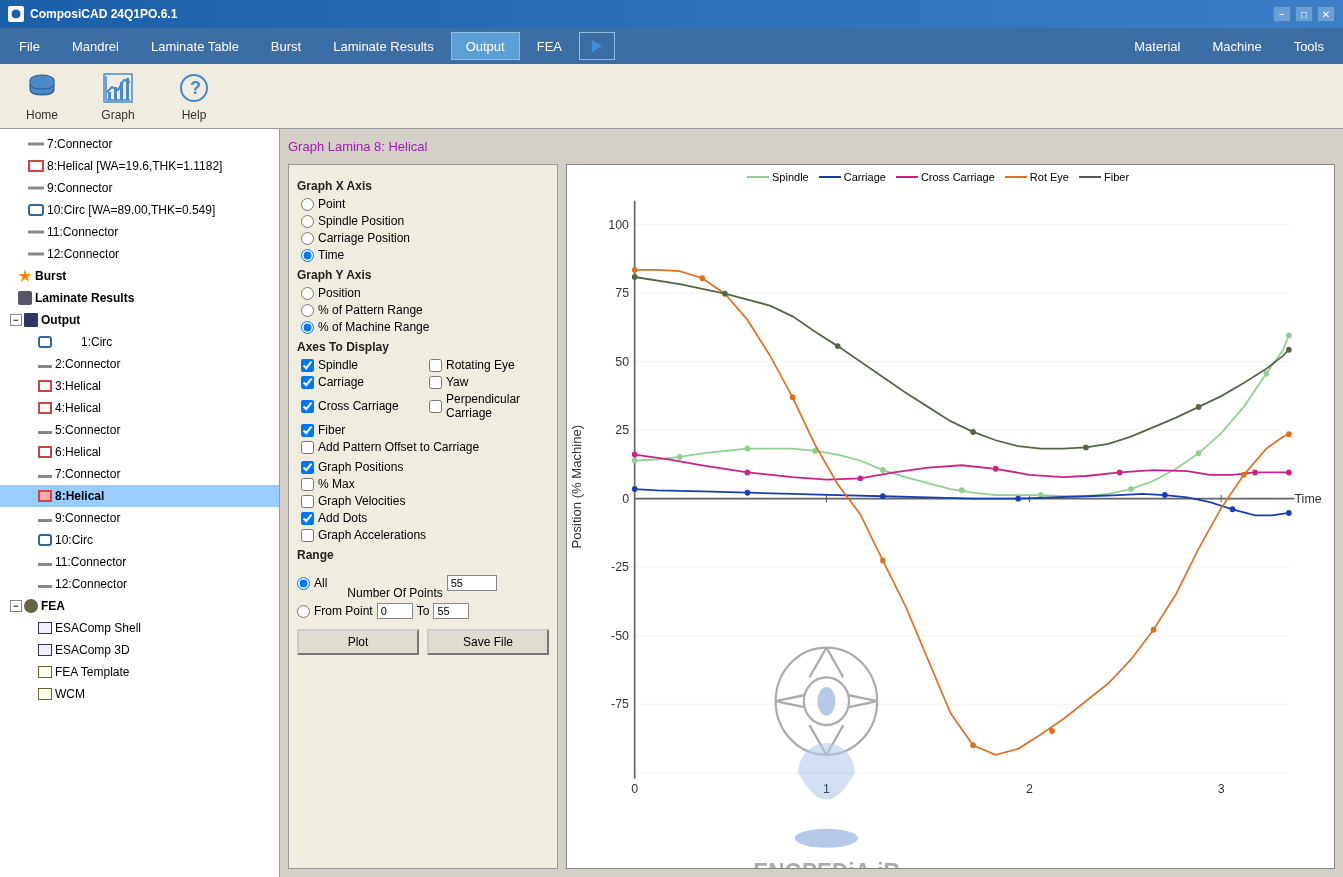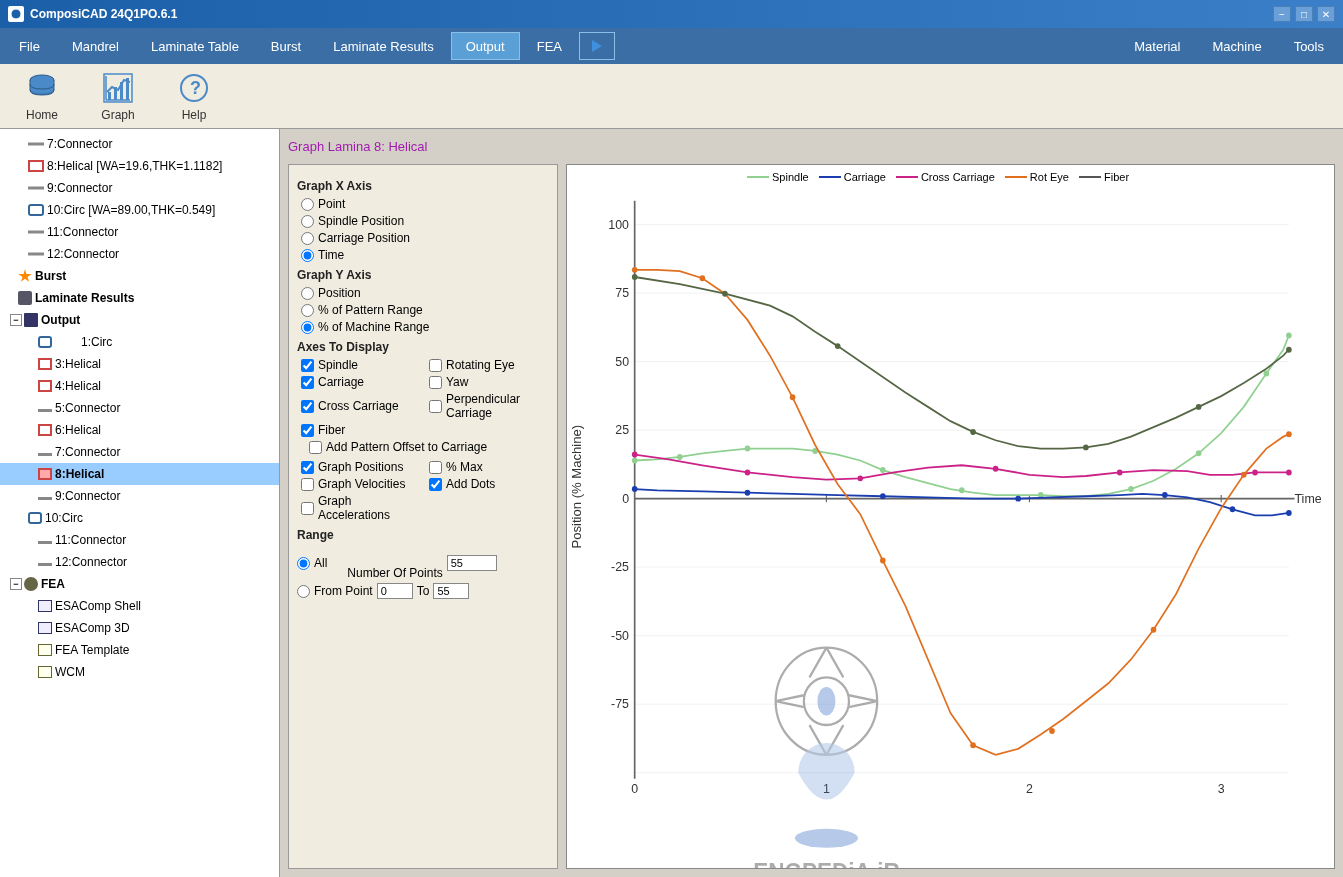--- a/index.html
+++ b/index.html
@@ -277,20 +277,24 @@
       <span class="expand-btn">−</span>
       <span style="display:inline-block;width:14px;height:14px;margin-right:3px;background:#336;border-radius:1px;"></span>
       <span>Output</span>
     </div>
 
     <div class="tree-item" style="padding-left:38px;gap:26px;">
       <span style="display:inline-block;width:14px;height:12px;margin-right:3px;border:2px solid #336699;border-radius:3px;"></span>
       <span>1:Circ</span>
     </div>
     <div class="tree-item" style="padding-left:38px;">
+      <span style="display:inline-block;width:14px;height:3px;margin-right:3px;margin-top:5px;background:#888;"></span>
+      <span>2:Connector</span>
+    </div>
+    <div class="tree-item" style="padding-left:38px;">
       <span style="display:inline-block;width:14px;height:12px;margin-right:3px;border:2px solid #cc4444;"></span>
       <span>3:Helical</span>
     </div>
     <div class="tree-item" style="padding-left:38px;">
       <span style="display:inline-block;width:14px;height:12px;margin-right:3px;border:2px solid #cc4444;"></span>
       <span>4:Helical</span>
     </div>
     <div class="tree-item" style="padding-left:38px;">
       <span style="display:inline-block;width:14px;height:3px;margin-right:3px;margin-top:5px;background:#888;"></span>
       <span>5:Connector</span>
@@ -304,21 +308,21 @@
       <span>7:Connector</span>
     </div>
     <div class="tree-item selected" style="padding-left:38px;">
       <span style="display:inline-block;width:14px;height:12px;margin-right:3px;border:2px solid #cc4444;background:#ffaaaa;"></span>
       <span>8:Helical</span>
     </div>
     <div class="tree-item" style="padding-left:38px;">
       <span style="display:inline-block;width:14px;height:3px;margin-right:3px;margin-top:5px;background:#888;"></span>
       <span>9:Connector</span>
     </div>
-    <div class="tree-item" style="padding-left:28px;">
+    <div class="tree-item" style="padding-left:38px;">
       <span style="display:inline-block;width:14px;height:12px;margin-right:3px;border:2px solid #336699;border-radius:3px;"></span>
       <span>10:Circ</span>
     </div>
     <div class="tree-item" style="padding-left:38px;">
       <span style="display:inline-block;width:14px;height:3px;margin-right:3px;margin-top:5px;background:#888;"></span>
       <span>11:Connector</span>
     </div>
     <div class="tree-item" style="padding-left:38px;">
       <span style="display:inline-block;width:14px;height:3px;margin-right:3px;margin-top:5px;background:#888;"></span>
       <span>12:Connector</span>
@@ -416,26 +420,26 @@
           <label class="checkbox-row">
               <input type="checkbox" style=""> 
               <span>Perpendicular Carriage</span>
             </label>
           <label class="checkbox-row">
               <input type="checkbox" checked="" style=""> 
               <span>Fiber</span>
             </label>
           <span></span>
         </div>
-        <label class="checkbox-row" style="margin-left:12px;margin-top:3px;">
+        <label class="checkbox-row" style="margin-left:4px;margin-top:3px;">
           <input type="checkbox" style=""> 
             <span>Add Pattern Offset to Carriage</span>
         </label>
 
-        <div style="display:grid;grid-template-columns:1fr 1fr;gap:3px 8px;margin-top:6px;margin-left:4px;">
+        <div style="display:grid;grid-template-columns:1fr;gap:3px 8px;margin-top:6px;margin-left:4px;">
           <label class="checkbox-row">
               <input type="checkbox" checked="" style=""> 
               <span>Graph Positions</span>
             </label>
           <label class="checkbox-row">
               <input type="checkbox" style=""> 
               <span>% Max</span>
             </label>
           <label class="checkbox-row">
               <input type="checkbox" style=""> 
@@ -461,20 +465,24 @@
           </div>
           <div class="range-row">
             <input type="radio" name="range" style="">
             <span>From Point</span>
             <input type="text" class="range-input" value="0" style="width: 36px;">
             <span>To</span>
             <input type="text" class="range-input" value="55" style="width: 36px;">
           </div>
         </div>
 
+        <div class="btn-row">
+          <button class="action-btn">Plot</button>
+          <button class="action-btn">Save File</button>
+        </div>
       </div>
 
       <div id="chart-area">
         
         <div style="position:absolute;top:6px;left:180px;display:flex;gap:10px;font-size:11px;z-index:10;">
           <span style="display:flex;align-items:center;gap:3px;">
             <span style="display:inline-block;width:22px;height:2px;background:#90d090;vertical-align:middle;"></span>
             <span>Spindle</span>
           </span>
           <span style="display:flex;align-items:center;gap:3px;">

